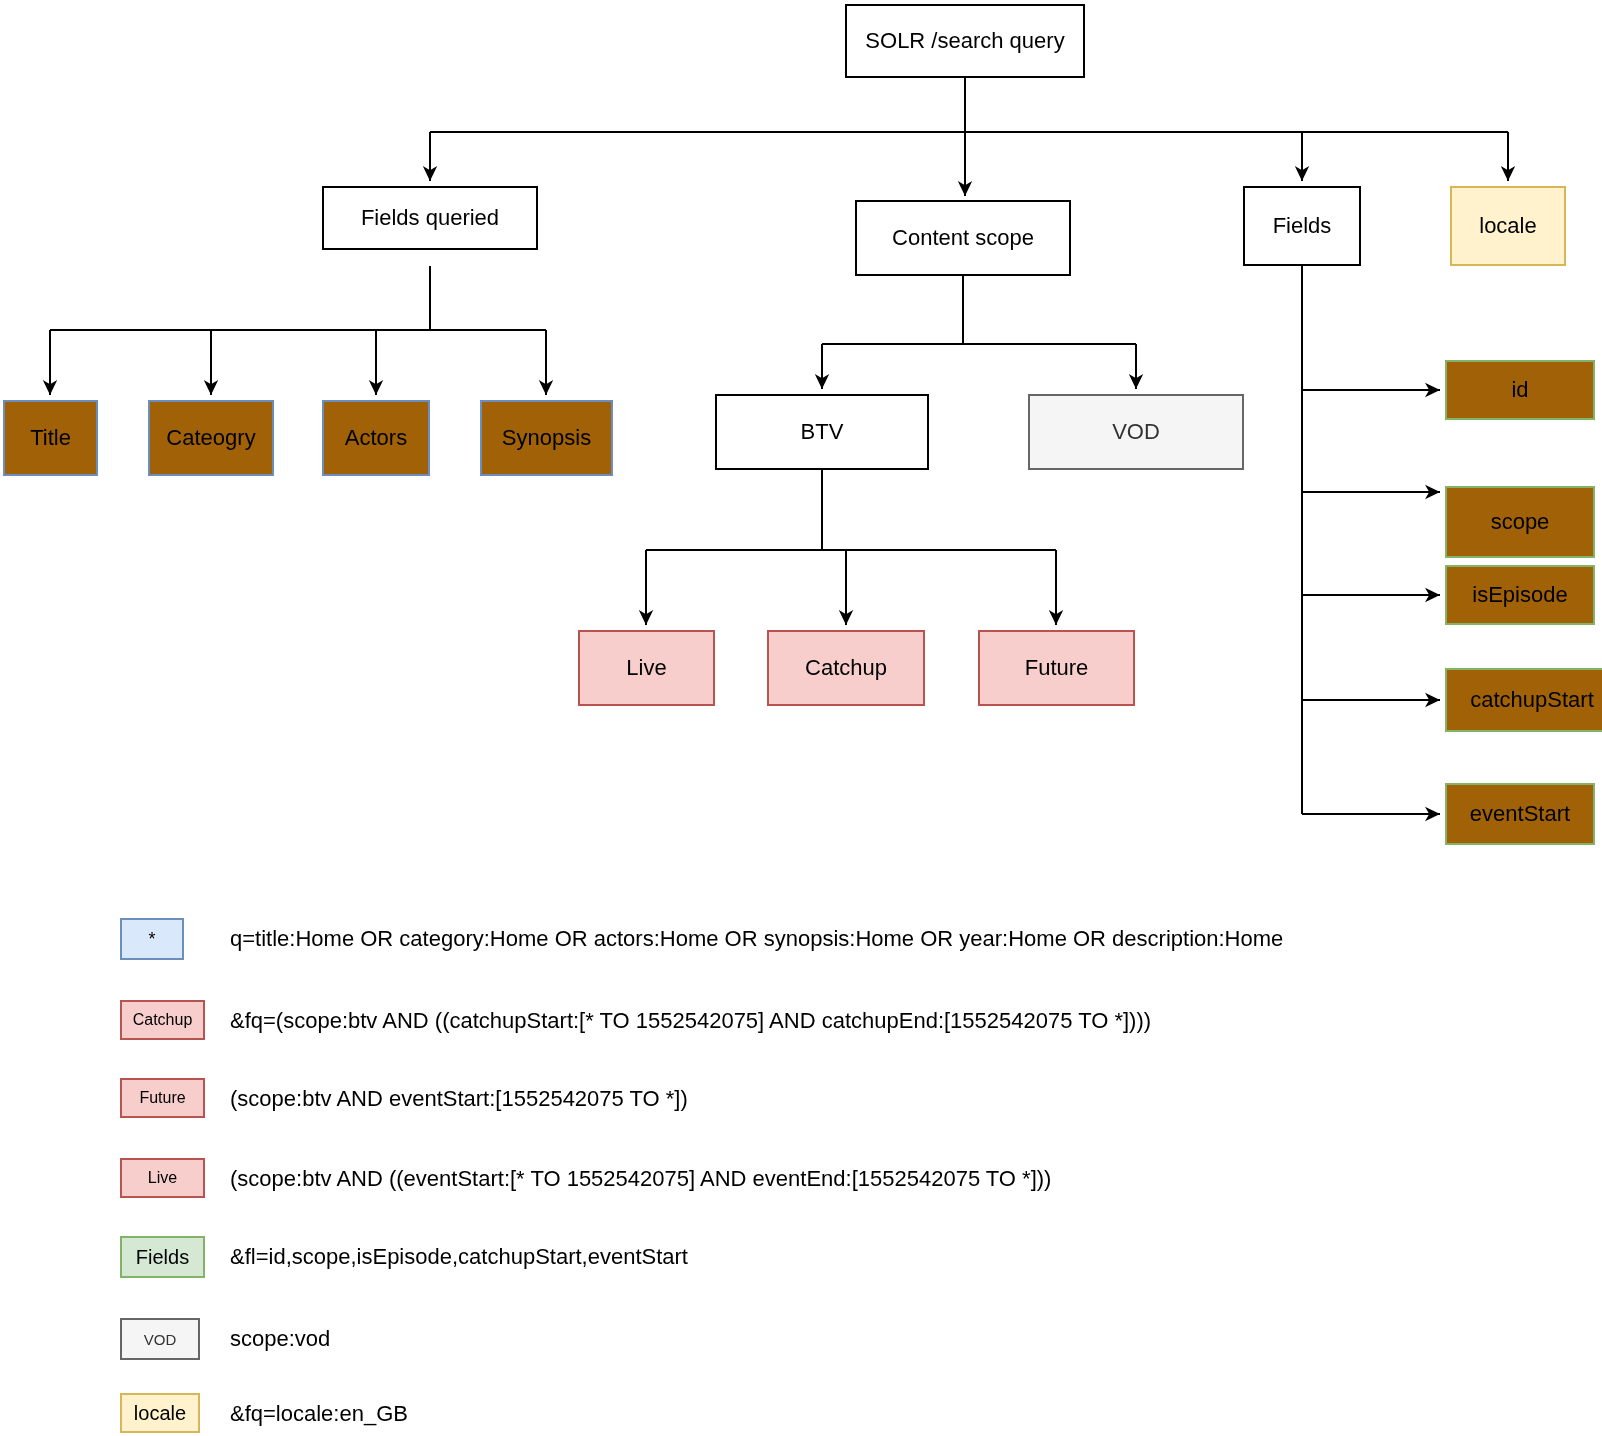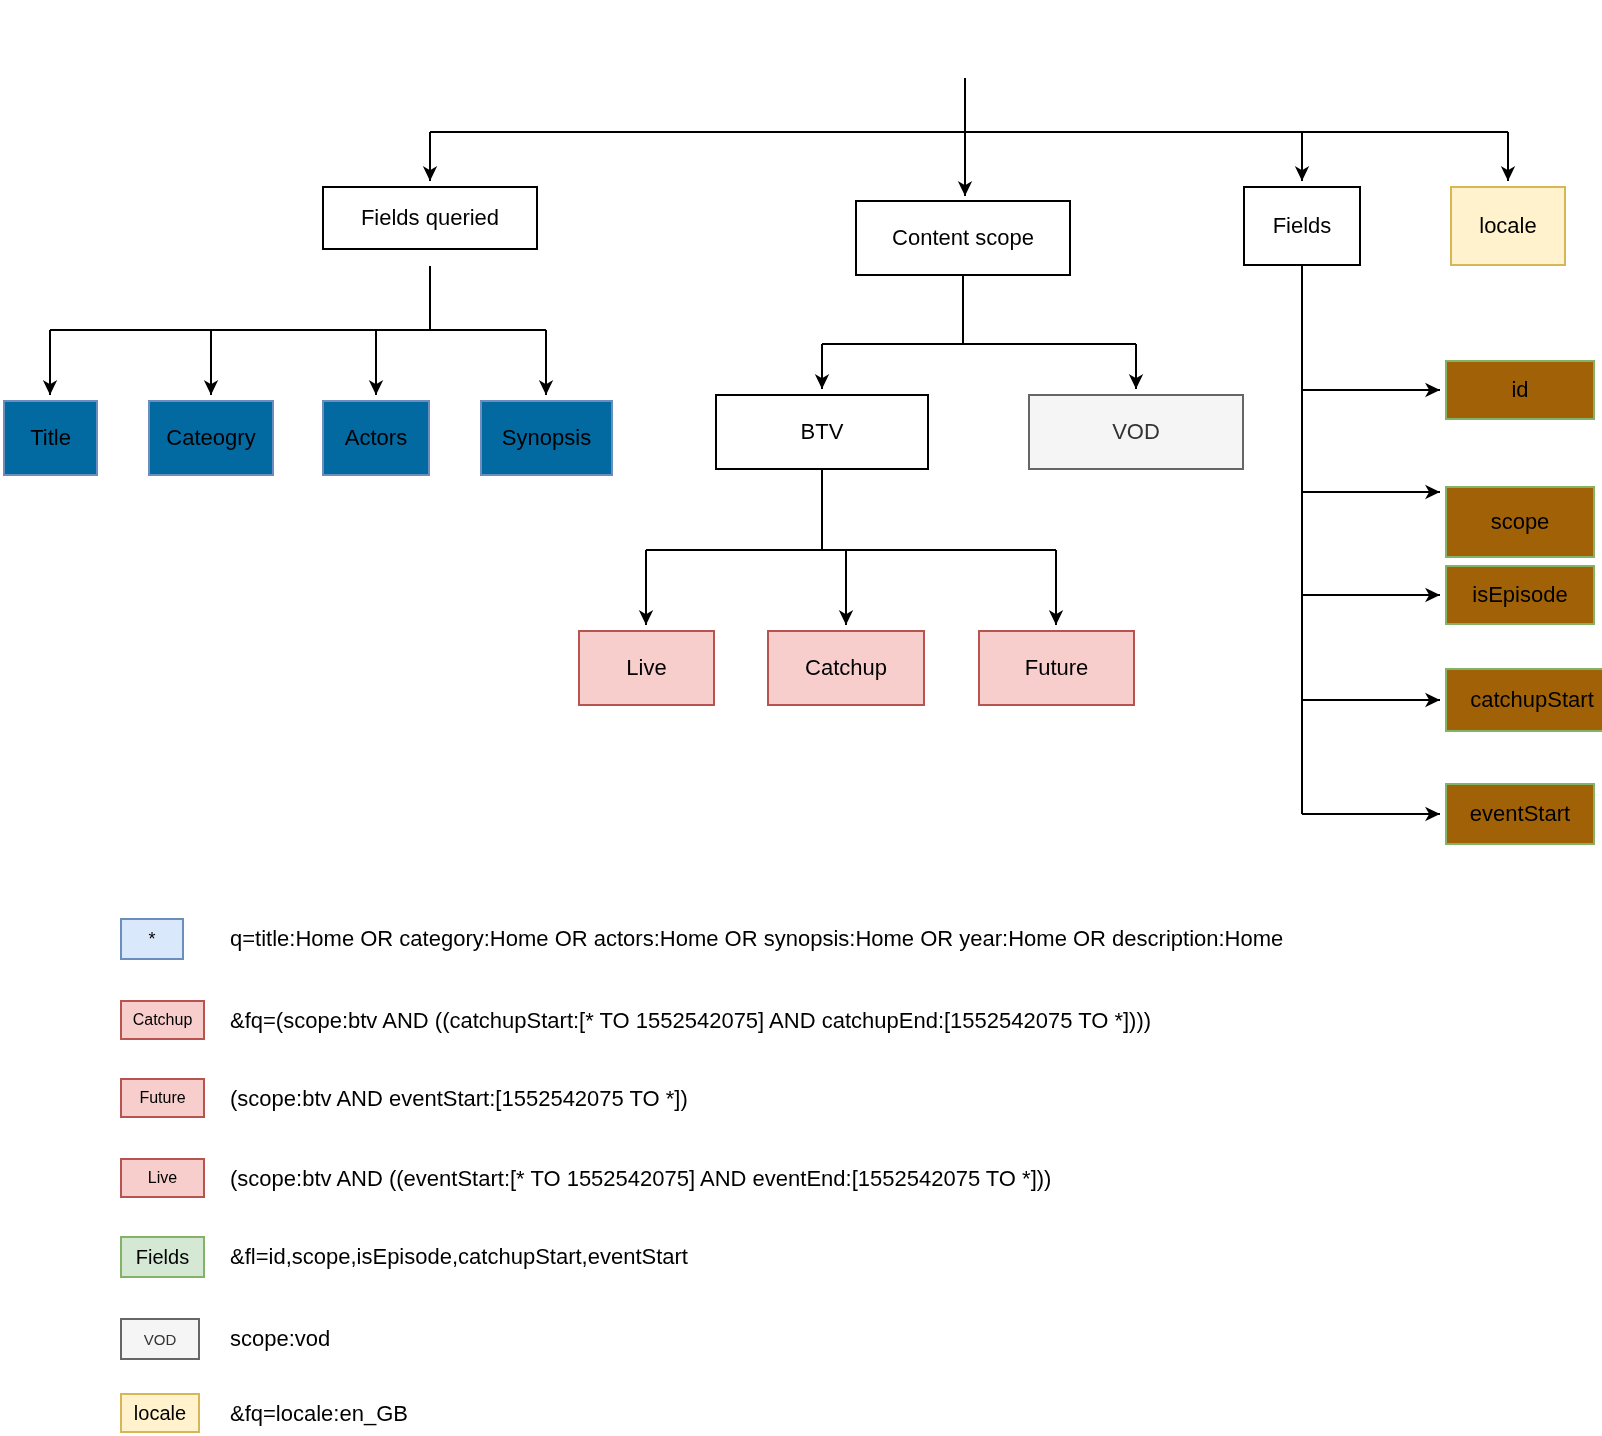--- a/index.html
+++ b/index.html
@@ -19,21 +19,21 @@
     position: absolute;
     display: flex;
     align-items: center;
     justify-content: center;
     text-align: center;
     font-size: 22px;
     background: #ffffff;
     border: 2px solid #000000;
     line-height: 1.1;
   }
-  .node.blue   { background: #0369a1; border-color: #6c8ebf; }
+  .node.blue   { background: #a16207; border-color: #6c8ebf; }
   .node.red    { background: #f8cecc; border-color: #b85450; }
   .node.green  { background: #a16207; border-color: #82b366; }
   .node.yellow { background: #fff2cc; border-color: #d6b656; }
   .node.gray   { background: #f5f5f5; border-color: #666666; color: #333333; }
 
   .legend-row {
     position: absolute;
     left: 120px;
     height: 42px;
   }
@@ -97,20 +97,21 @@
     <path class="wire arrow" d="M1056,550 V625"></path>
 
     <path class="wire" d="M1302,266 V814"></path>
     <path class="wire arrow" d="M1302,390 H1440"></path>
     <path class="wire arrow" d="M1302,492 H1440"></path>
     <path class="wire arrow" d="M1302,595 H1440"></path>
     <path class="wire arrow" d="M1302,700 H1440"></path>
     <path class="wire arrow" d="M1302,814 H1440"></path>
   </svg>
 
+  <div class="node" style="left:845px;top:4px;width:240px;height:74px">SOLR /search query</div>
 
   <div class="node" style="left:322px;top:186px;width:216px;height:64px">Fields queried</div>
   <div class="node" style="left:855px;top:200px;width:216px;height:76px">Content scope</div>
   <div class="node" style="left:1243px;top:186px;width:118px;height:80px">Fields</div>
   <div class="node yellow" style="left:1450px;top:186px;width:116px;height:80px">locale</div>
 
   <div class="node blue" style="left:3px;top:400px;width:95px;height:76px">Title</div>
   <div class="node blue" style="left:148px;top:400px;width:126px;height:76px">Cateogry</div>
   <div class="node blue" style="left:322px;top:400px;width:108px;height:76px">Actors</div>
   <div class="node blue" style="left:480px;top:400px;width:133px;height:76px">Synopsis</div>

